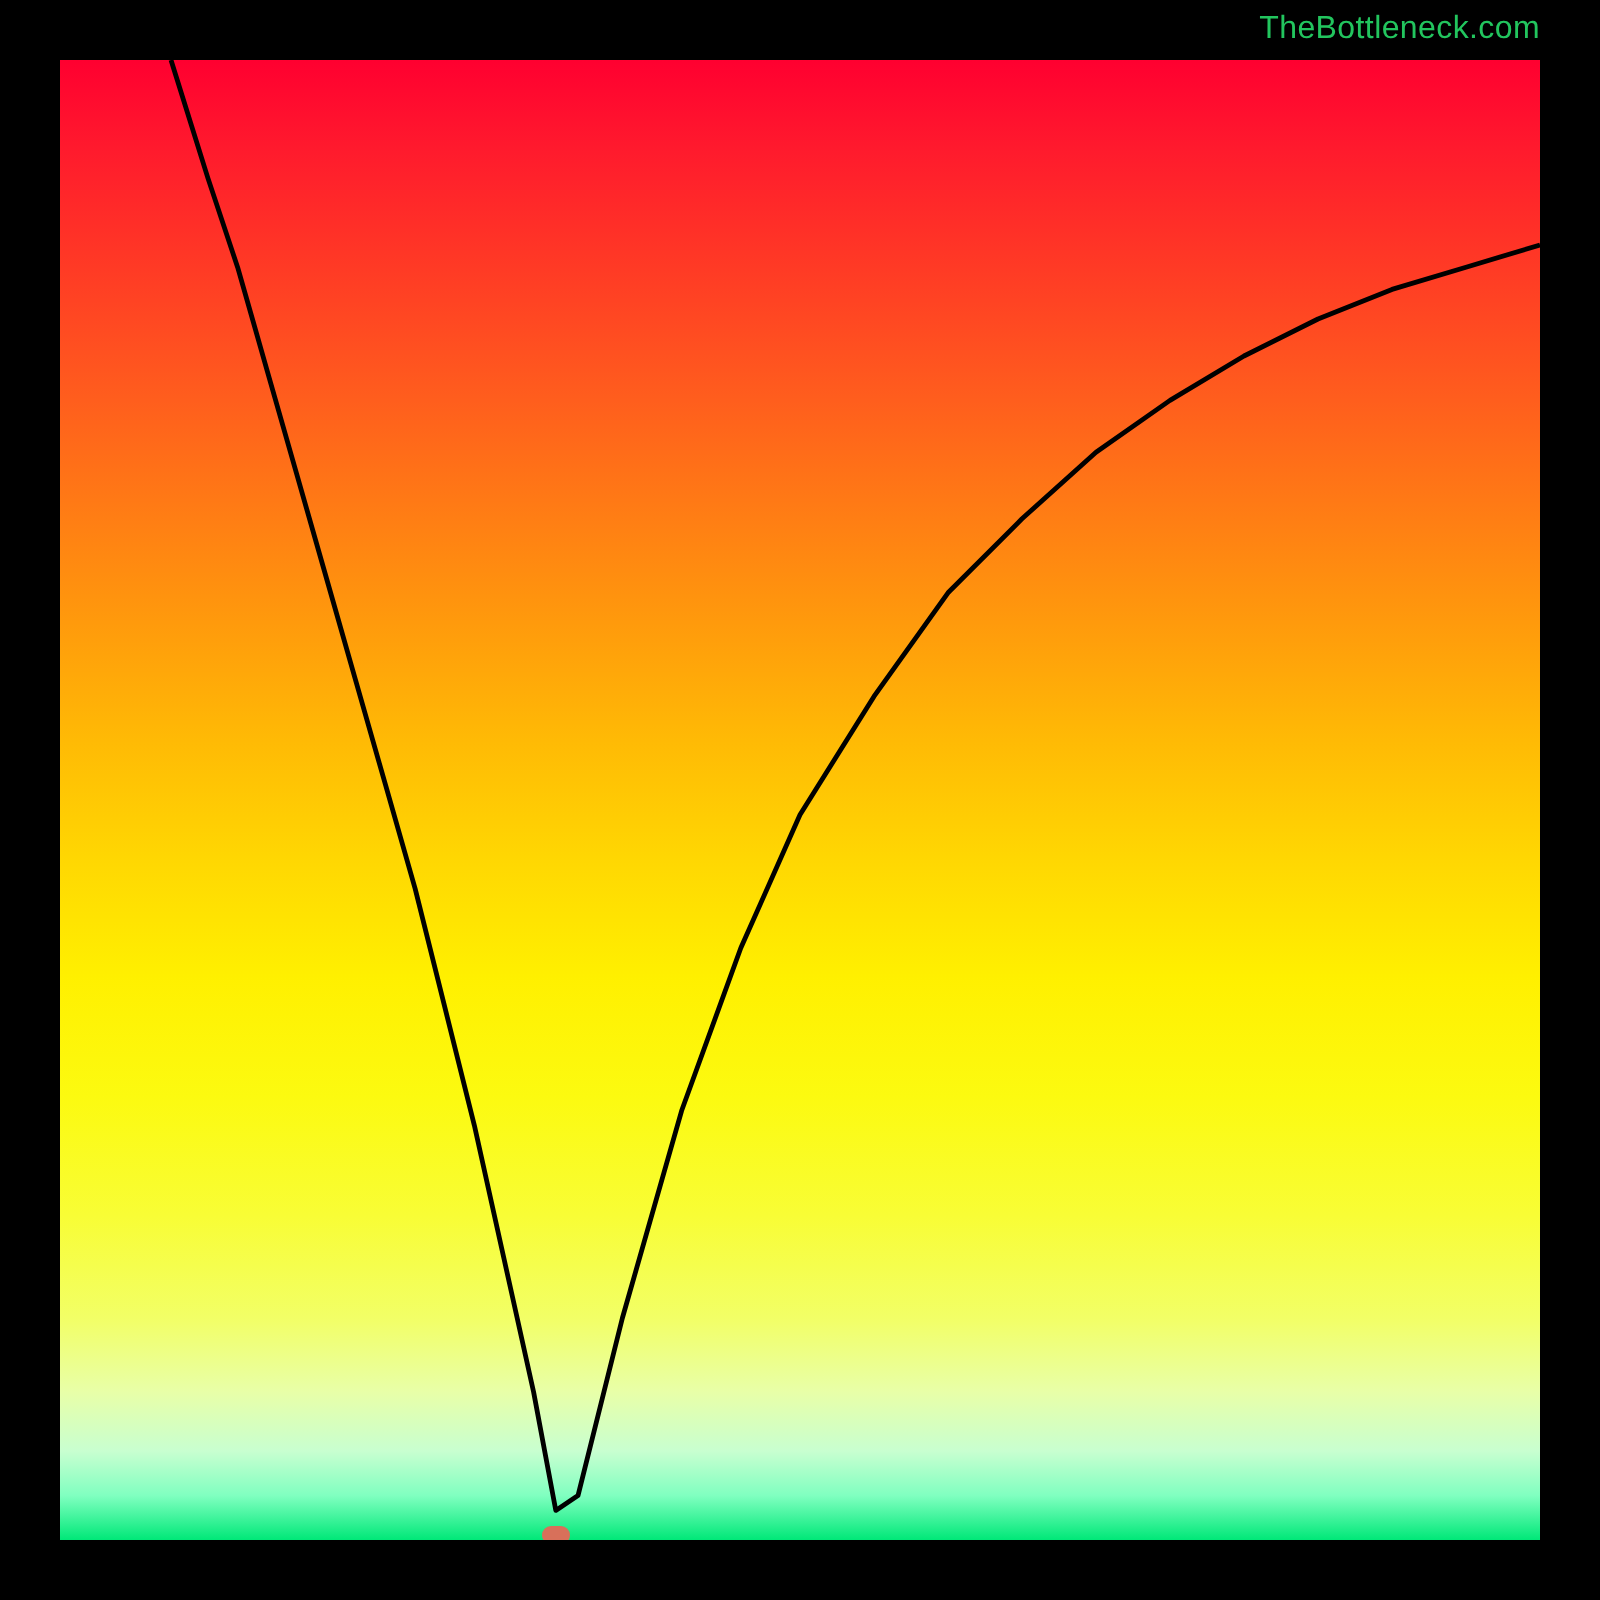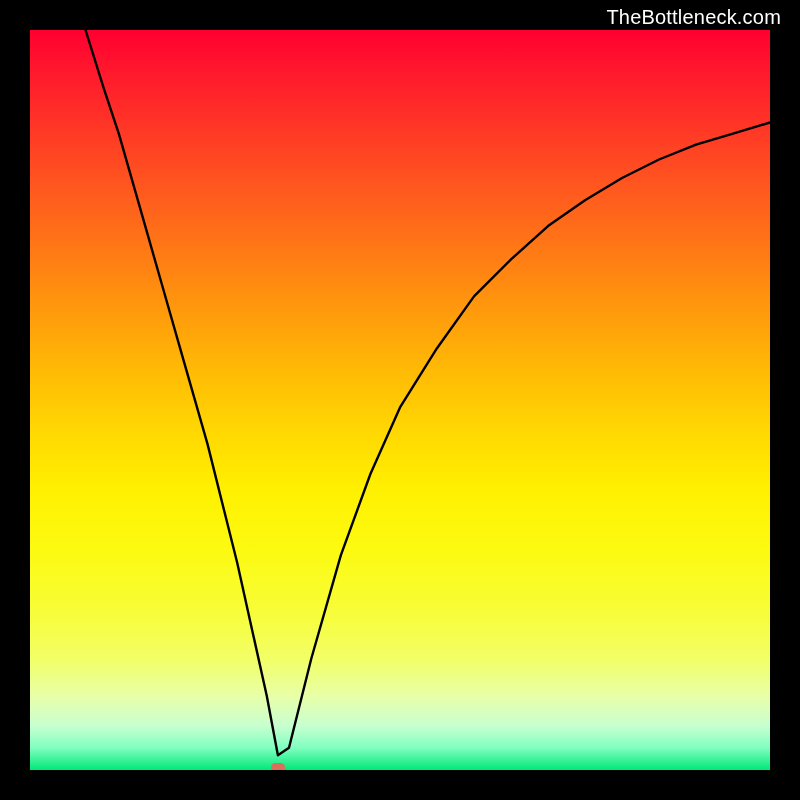--- a/index.html
+++ b/index.html
@@ -50,23 +50,23 @@
   }
   .curve-svg {
     position: absolute;
     inset: 0;
     width: 100%;
     height: 100%;
   }
   .watermark {
     position: absolute;
     top: 6px;
-    right: 19px;
-    color: #ffffff;
-    font-size: 20px;
+    right: 30px;
+    color: #22c55e;
+    font-size: 16px;
     font-weight: 500;
     letter-spacing: 0.2px;
   }
   .bottom-marker {
     position: absolute;
     width: 14px;
     height: 9px;
     background: #d8705a;
     border-radius: 5px;
   }

